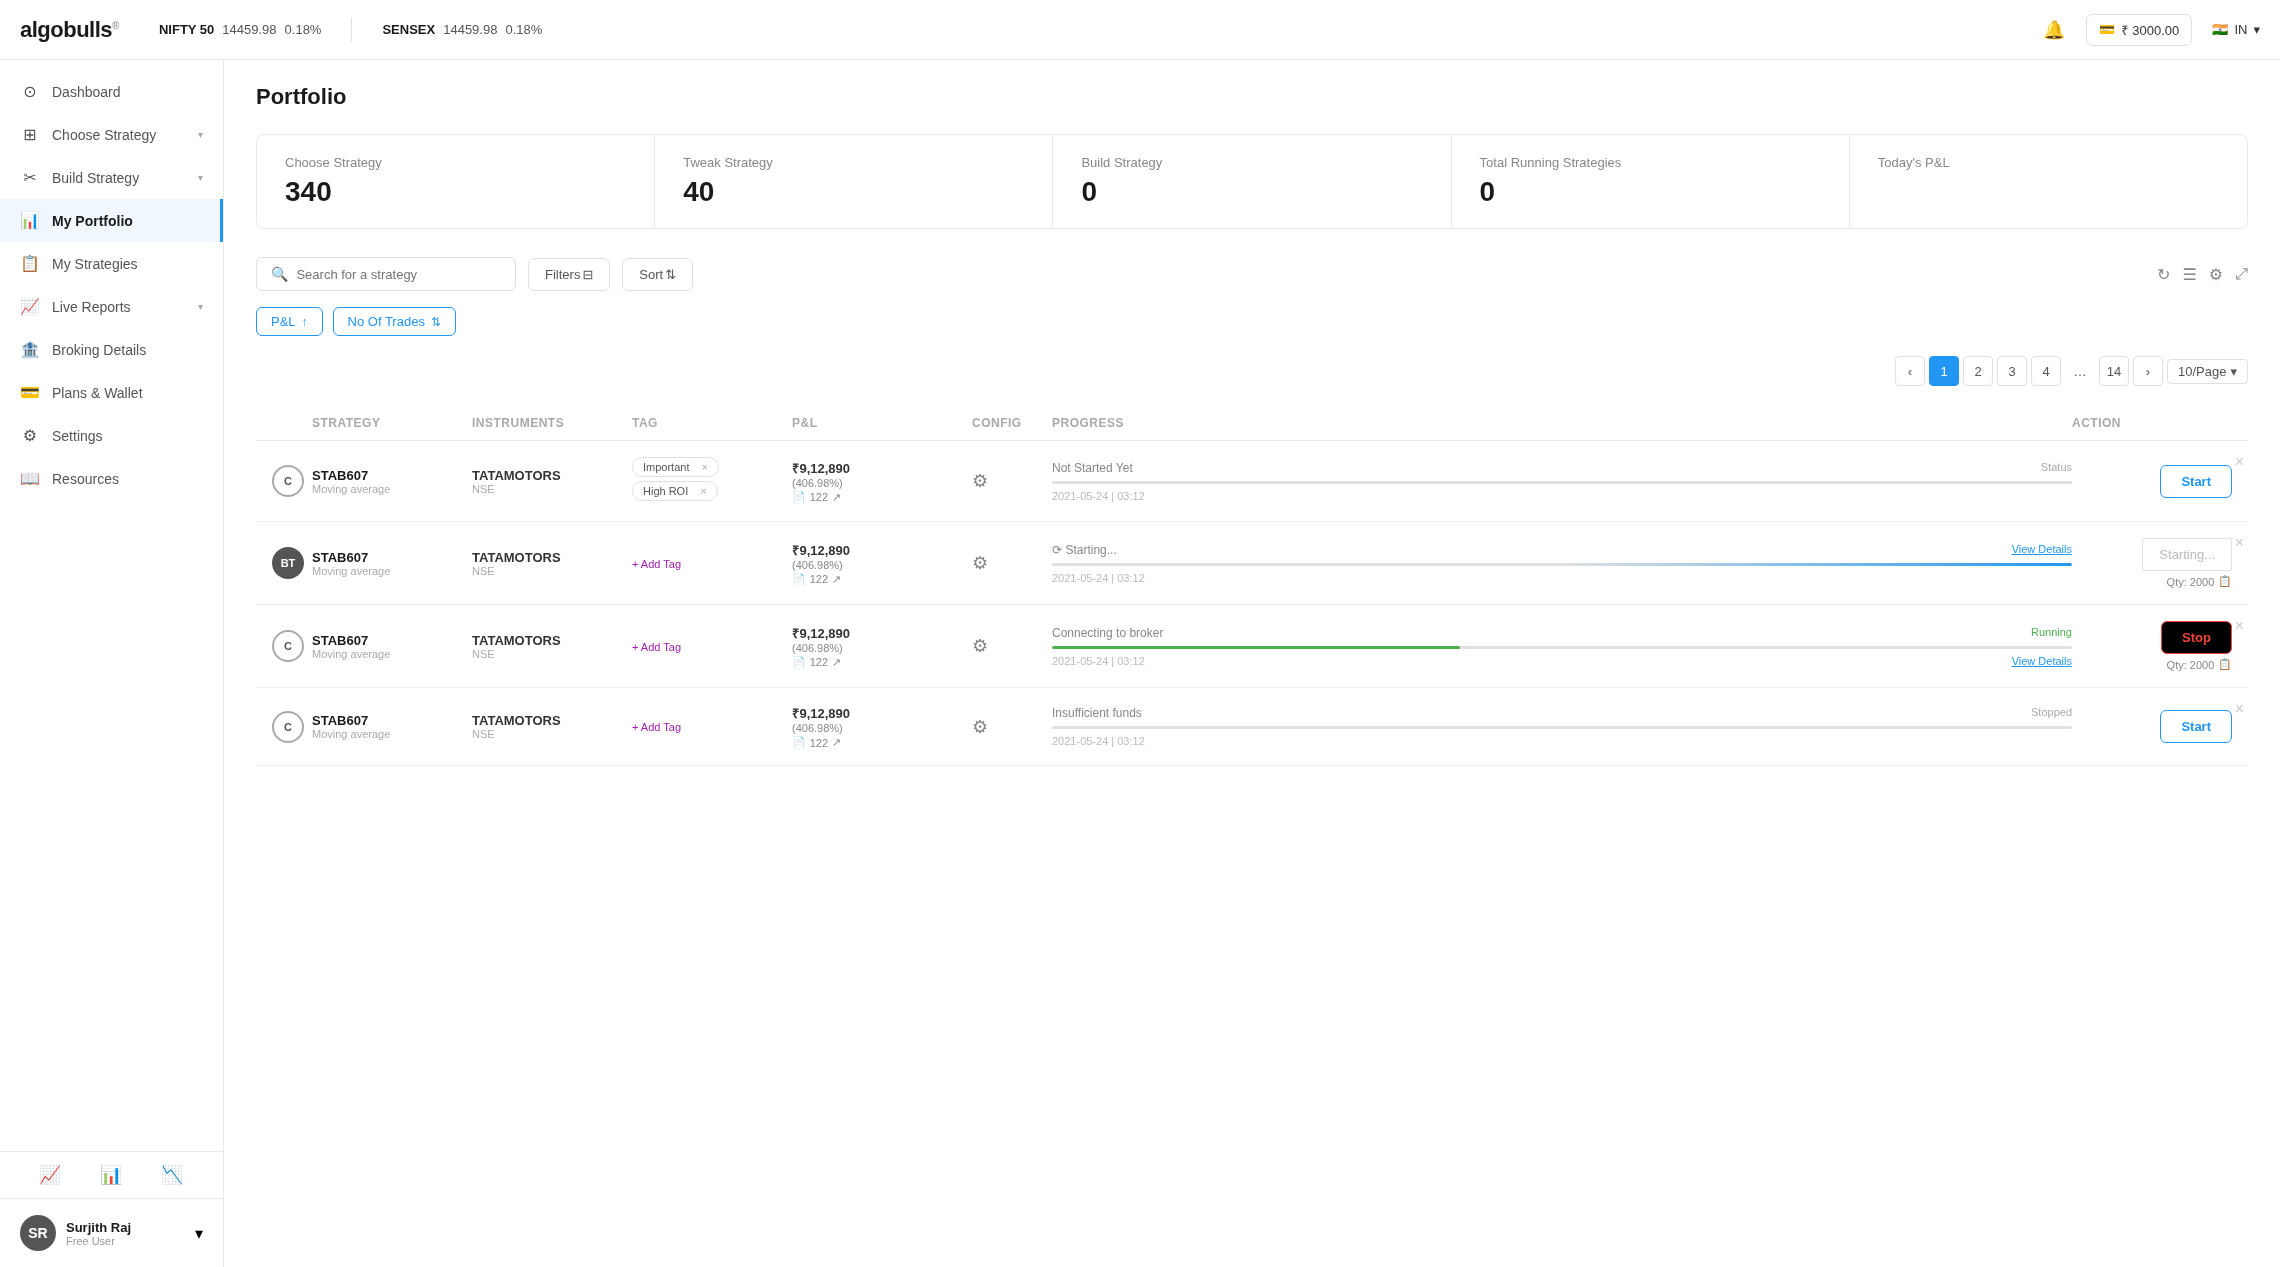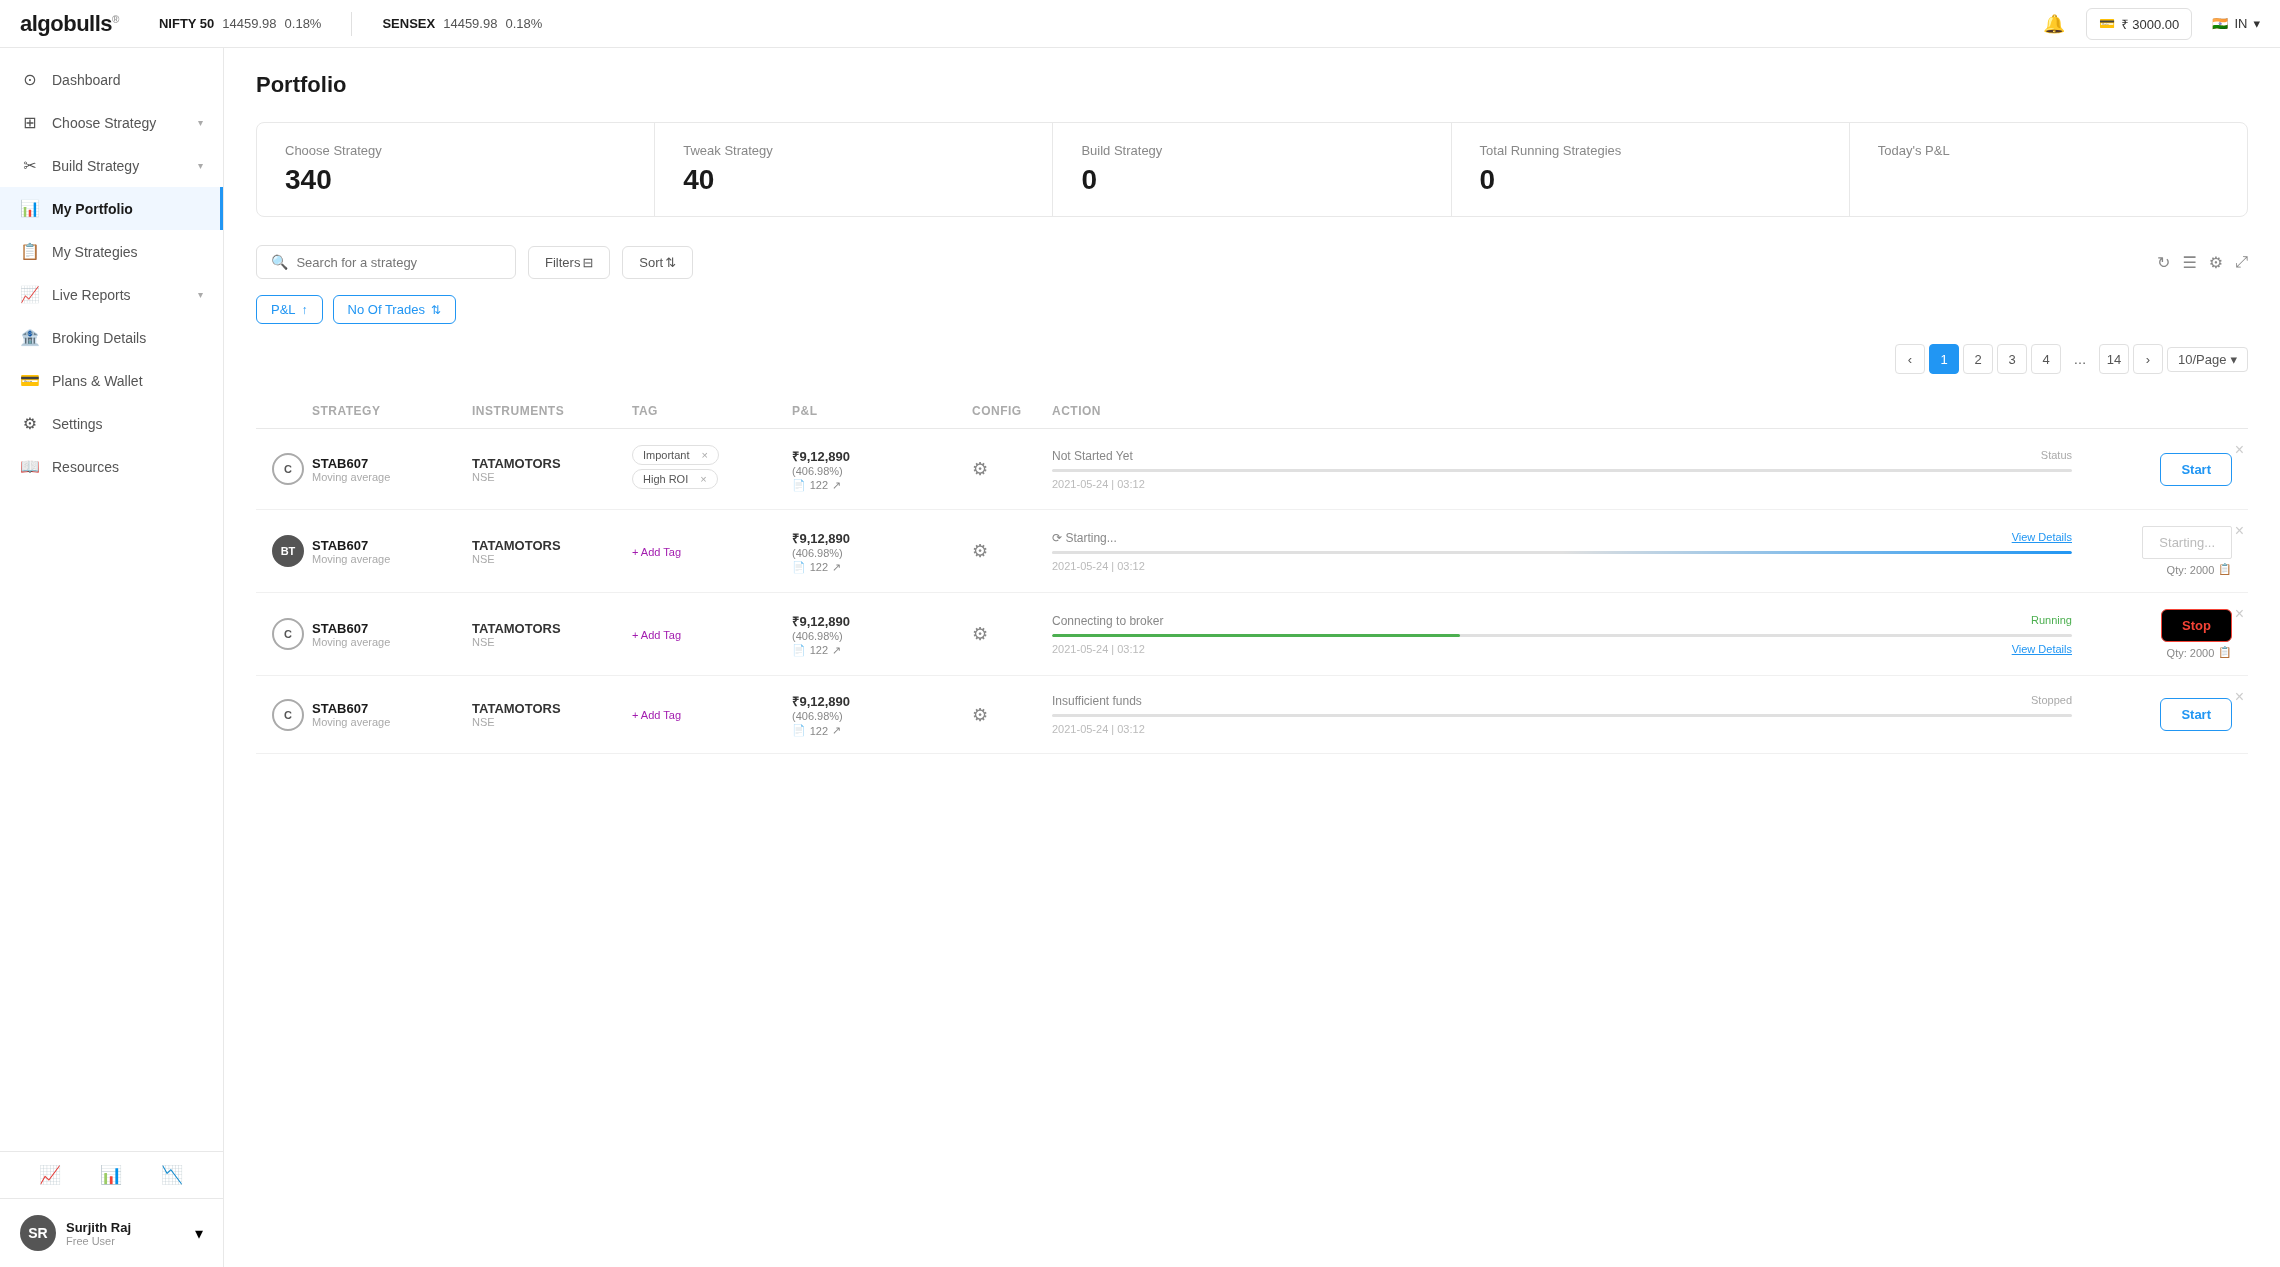--- a/index.html
+++ b/index.html
@@ -1,21 +1,21 @@
 <!DOCTYPE html>
 <html><head>
   <meta charset="utf-8">
   <style>
     * { box-sizing: border-box; margin: 0; padding: 0; }
     body { font-family: -apple-system, BlinkMacSystemFont, 'Segoe UI', sans-serif; background: #f5f5f5; display: flex; flex-direction: column; height: 100vh; overflow: hidden; }
 
     
     .topbar {
       display: flex; align-items: center; background: #fff;
-      border-bottom: 1px solid #e8e8e8; height: 48px; padding: 0 20px;
+      border-bottom: 1px solid #e8e8e8; height: 60px; padding: 0 20px;
       flex-shrink: 0; z-index: 10;
     }
     .logo { font-size: 22px; font-weight: 700; color: #1a1a1a; margin-right: 40px; letter-spacing: -0.5px; }
     .logo sup { font-size: 10px; color: #999; }
     .market-item { display: flex; align-items: center; gap: 8px; margin-right: 30px; }
     .market-label { font-weight: 700; font-size: 13px; color: #1a1a1a; }
     .market-value { font-size: 13px; color: #555; }
     .market-change { font-size: 13px; color: #555; }
     .market-divider { width: 1px; height: 24px; background: #e0e0e0; margin-right: 30px; }
     .topbar-right { margin-left: auto; display: flex; align-items: center; gap: 20px; }
@@ -295,20 +295,21 @@
       </div>
     </div>
 
     <div class="table-header">
       <div class="col"></div>
       <div class="col">Strategy</div>
       <div class="col">Instruments</div>
       <div class="col">Tag</div>
       <div class="col">P&amp;L</div>
       <div class="col">Config</div>
+      <div class="col">Progress</div>
       <div class="col">Action</div>
     </div>
 
     <div class="table-row-container">
       <div class="table-row">
         <div class="cell">
           <div class="strategy-badge">C</div>
         </div>
         <div class="cell">
           <div class="strategy-name">STAB607</div>

